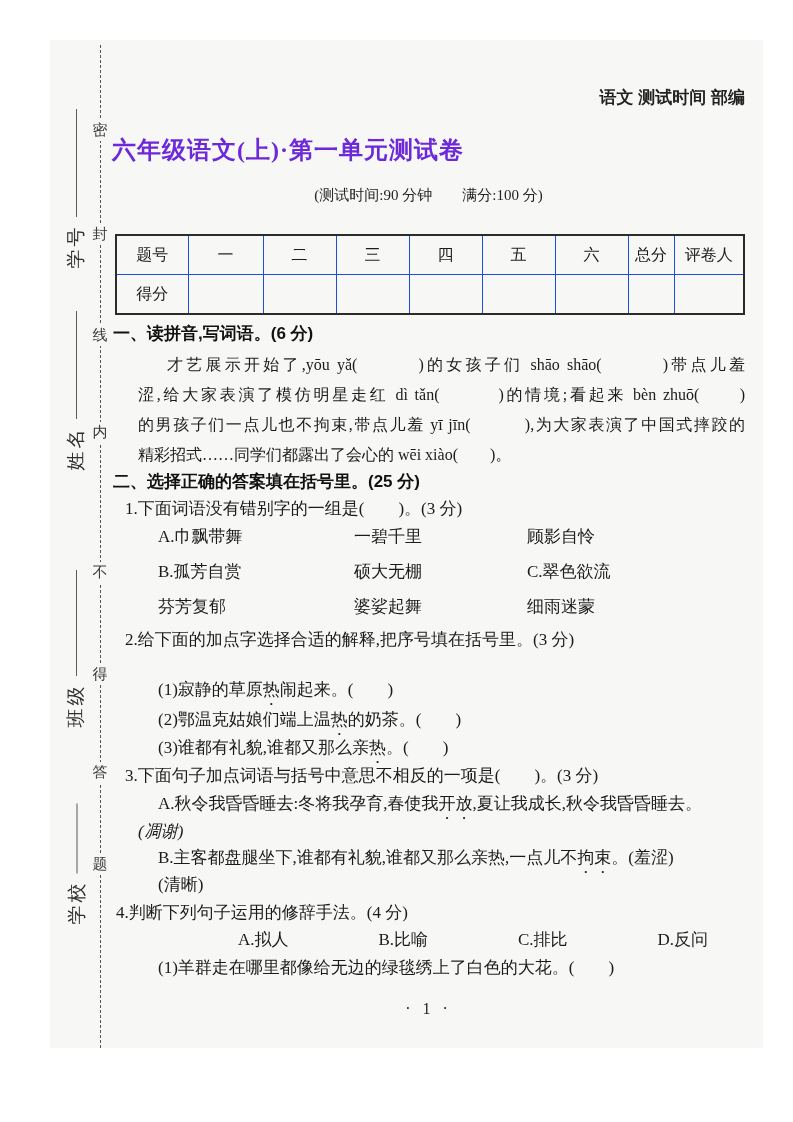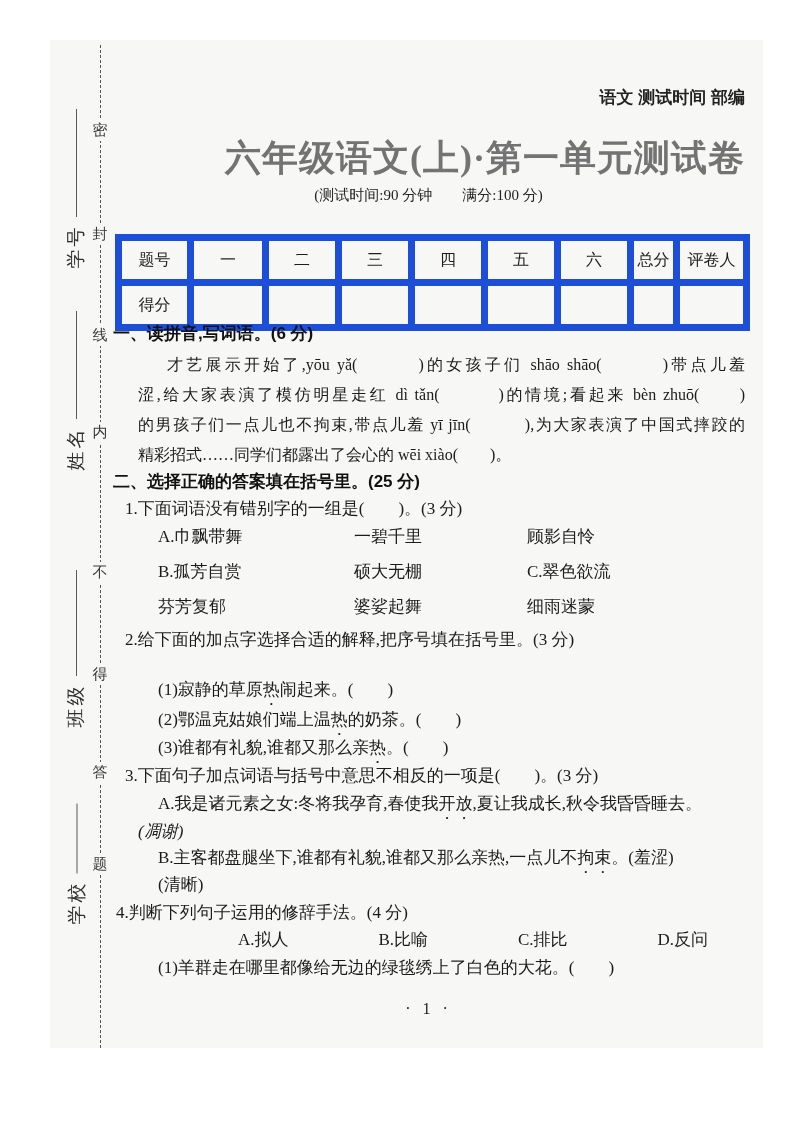--- a/index.html
+++ b/index.html
@@ -11,27 +11,27 @@
   .seal-char{position:absolute;left:100px;transform:translateX(-50%);font-size:15px;color:#3a3a3a;
              background:#f7f7f5;padding:3px 1px;line-height:1;}
   .side-label{position:absolute;display:flex;align-items:center;justify-content:center;gap:7px;
               transform:rotate(-90deg);height:24px;color:#2e2e2e;font-size:19px;letter-spacing:3px;
               white-space:nowrap;}
   .fill-line{display:inline-block;height:0;border-bottom:1px solid #5a5a5a;}
   
   .blk{position:absolute;white-space:nowrap;}
   .edition{left:112px;top:86px;width:633px;text-align:right;
            font-family:"Liberation Sans","DejaVu Sans",sans-serif;font-weight:700;font-size:17px;color:#222;}
-  .title{left:112px;top:134px;width:633px;text-align:right;font-weight:900;font-size:36px;
-         letter-spacing:1px;color:#737373;}
+  .title{left:112px;top:134px;width:633px;text-align:left;font-weight:900;font-size:24px;
+         letter-spacing:1px;color:#6d28d9;}
   .subtitle{left:112px;top:186px;width:633px;text-align:center;font-size:15px;color:#242424;}
   
   .score-table{position:absolute;left:115px;top:234px;border-collapse:collapse;table-layout:fixed;
                border:2px solid #2b2b2b;background:transparent;}
-  .score-table td{border:7px solid #1d4ed8;height:38px;text-align:center;vertical-align:middle;
+  .score-table td{border:1px solid #1d4ed8;height:38px;text-align:center;vertical-align:middle;
                   font-size:16px;font-family:"Liberation Sans","DejaVu Sans",sans-serif;color:#1d1d1d;
                   overflow:hidden;padding:0 2px;}
   .sec-head{font-family:"Liberation Sans","DejaVu Sans",sans-serif;font-weight:700;font-size:17px;color:#111;}
   .body-t{font-size:17px;color:#1b1b1b;}
   .para{left:138px;top:350px;width:607px;font-size:16px;line-height:30px;}
   .pline{height:30px;}
   .jl{text-align:justify;text-align-last:justify;white-space:normal;}
   .opt-grid{left:158px;top:519px;width:560px;display:grid;grid-template-columns:196px 173px 1fr;
             font-size:17px;line-height:35px;}
   .flexrow{display:flex;}
@@ -148,21 +148,21 @@
   <div class="blk body-t flexrow" style="left:158px;top:708px;width:587px">
     <span><span>(2)鄂温克姑娘们端上温</span><span class="emdot">热</span><span>的奶茶。</span></span>
     <span class="bracket">(　　)</span>
   </div>
   <div class="blk body-t flexrow" style="left:158px;top:736px;width:587px">
     <span><span>(3)谁都有礼貌,谁都又那么亲</span><span class="emdot">热</span><span>。</span></span>
     <span class="bracket">(　　)</span>
   </div>
 
   <div class="blk body-t" style="left:125px;top:764px">3.下面句子加点词语与括号中意思不相反的一项是(　　)。(3 分)</div>
-  <div class="blk body-t" style="left:158px;top:792px"><span>A.我是诸元素之女:冬将我孕育,春使我</span><span class="emdot">开放</span><span>,夏让我成长,秋令我昏昏睡去。</span></div>
+  <div class="blk body-t" style="left:158px;top:792px"><span>A.秋令我昏昏睡去:冬将我孕育,春使我</span><span class="emdot">开放</span><span>,夏让我成长,秋令我昏昏睡去。</span></div>
   <div class="blk body-t ans-right" style="left:138px;top:820px;width:607px">(凋谢)</div>
   <div class="blk body-t flexrow" style="left:158px;top:846px;width:587px">
     <span><span>B.主客都盘腿坐下,谁都有礼貌,谁都又那么亲热,一点儿不</span><span class="emdot">拘束</span><span>。</span></span>
     <span>(羞涩)</span>
   </div>
   <div class="blk body-t flexrow" style="left:158px;top:873px;width:587px">
     <span>(清晰)</span>
   </div>
 
   <div class="blk body-t" style="left:116px;top:901px">4.判断下列句子运用的修辞手法。(4 分)</div>

